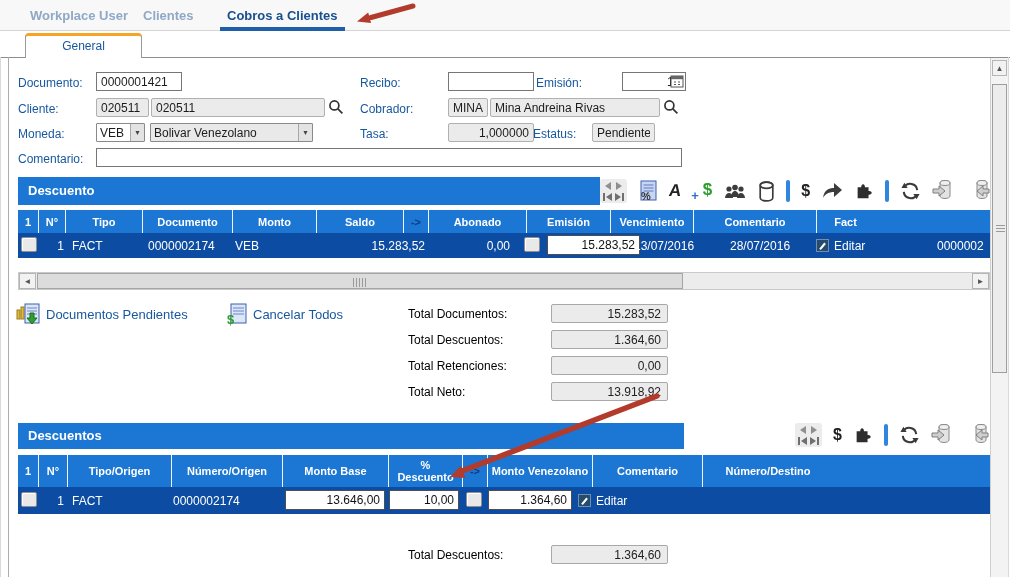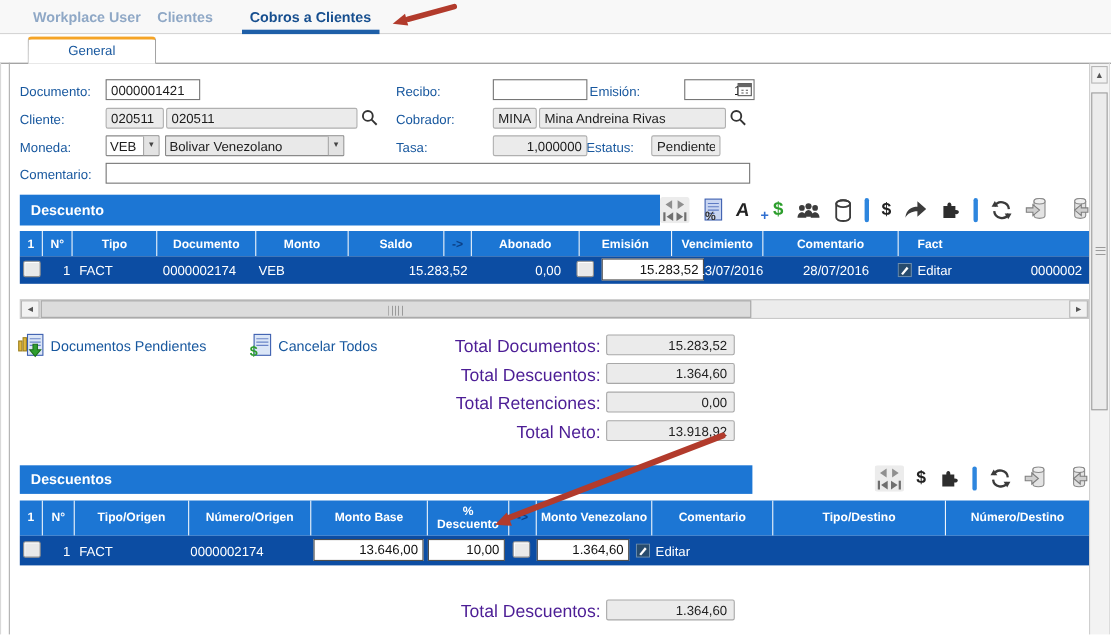--- a/index.html
+++ b/index.html
@@ -66,21 +66,21 @@
   .grip-h { position:absolute; left:50%; top:4px; width:14px; height:9px; transform:translateX(-50%);
             background:repeating-linear-gradient(to right, #9a9a9a 0 1px, rgba(0,0,0,0) 1px 3px); }
   .vscroll { position:absolute; left:990px; top:58px; width:18px; height:519px; background:#f3f3f3; border-left:1px solid #cfcfcf; }
   .vthumb { position:absolute; left:1px; width:15px; background:#ececec; border:1px solid #9e9e9e; }
   .grip-v { position:absolute; top:50%; left:3px; height:9px; width:9px; transform:translateY(-50%);
             background:repeating-linear-gradient(to bottom, #9a9a9a 0 1px, rgba(0,0,0,0) 1px 3px); }
 
   .linkbtn { position:absolute; display:flex; align-items:center; gap:4px; font-size:13px; color:#17579e; cursor:pointer; }
   .linkbtn .lab { white-space:nowrap; overflow:hidden; }
 
-  .totrow-lbl { position:absolute; font-size:16px; color:#4c1d95; width:138px; text-align:right; white-space:nowrap; }
+  .totrow-lbl { position:absolute; font-size:12px; color:#000000; width:138px; white-space:nowrap; }
   .totbox { position:absolute; width:117px; height:19px; background:#ebebeb; border:1px solid #a8a8a8; border-radius:2px;
             font-size:12px; color:#222; text-align:right; padding:2px 6px 0 0; }
 
   svg.overlay { position:absolute; left:0; top:0; pointer-events:none; z-index:90; }
 </style>
 </head>
 <body>
 
 <div class="screen">
 
@@ -369,21 +369,20 @@
   <div class="ghead" style="left:18px; top:455px; width:972px; height:32px;">
     <div class="c" style="width:21px">1</div>
     <div class="c" style="width:29px">N°</div>
     <div class="c" style="width:104px">Tipo/Origen</div>
     <div class="c" style="width:111px">Número/Origen</div>
     <div class="c" style="width:106px">Monto Base</div>
     <div class="c" style="width:74px; padding:0 8px;">% Descuento</div>
     <div class="c dim" style="width:25px">-&gt;</div>
     <div class="c" style="width:105px">Monto Venezolano</div>
     <div class="c" style="width:110px">Comentario</div>
-    <div class="c" style="width:157px">Tipo/Destino</div>
     <div class="c" style="width:130px">Número/Destino</div>
   </div>
 
   <div class="grow" style="left:18px; top:487px; width:972px; height:27px;">
     <span class="cb" style="left:3px; top:5px;"></span>
     <span class="rc right" style="left:24px; width:22px;">1</span>
     <span class="rc" style="left:54px; width:70px;">FACT</span>
     <span class="rc" style="left:155px; width:90px;">0000002174</span>
     <input class="gi" style="left: 267px; top: 3px; width: 100px;" readonly="" value="13.646,00">
     <input class="gi" style="left: 371px; top: 3px; width: 70px;" readonly="" value="10,00">

